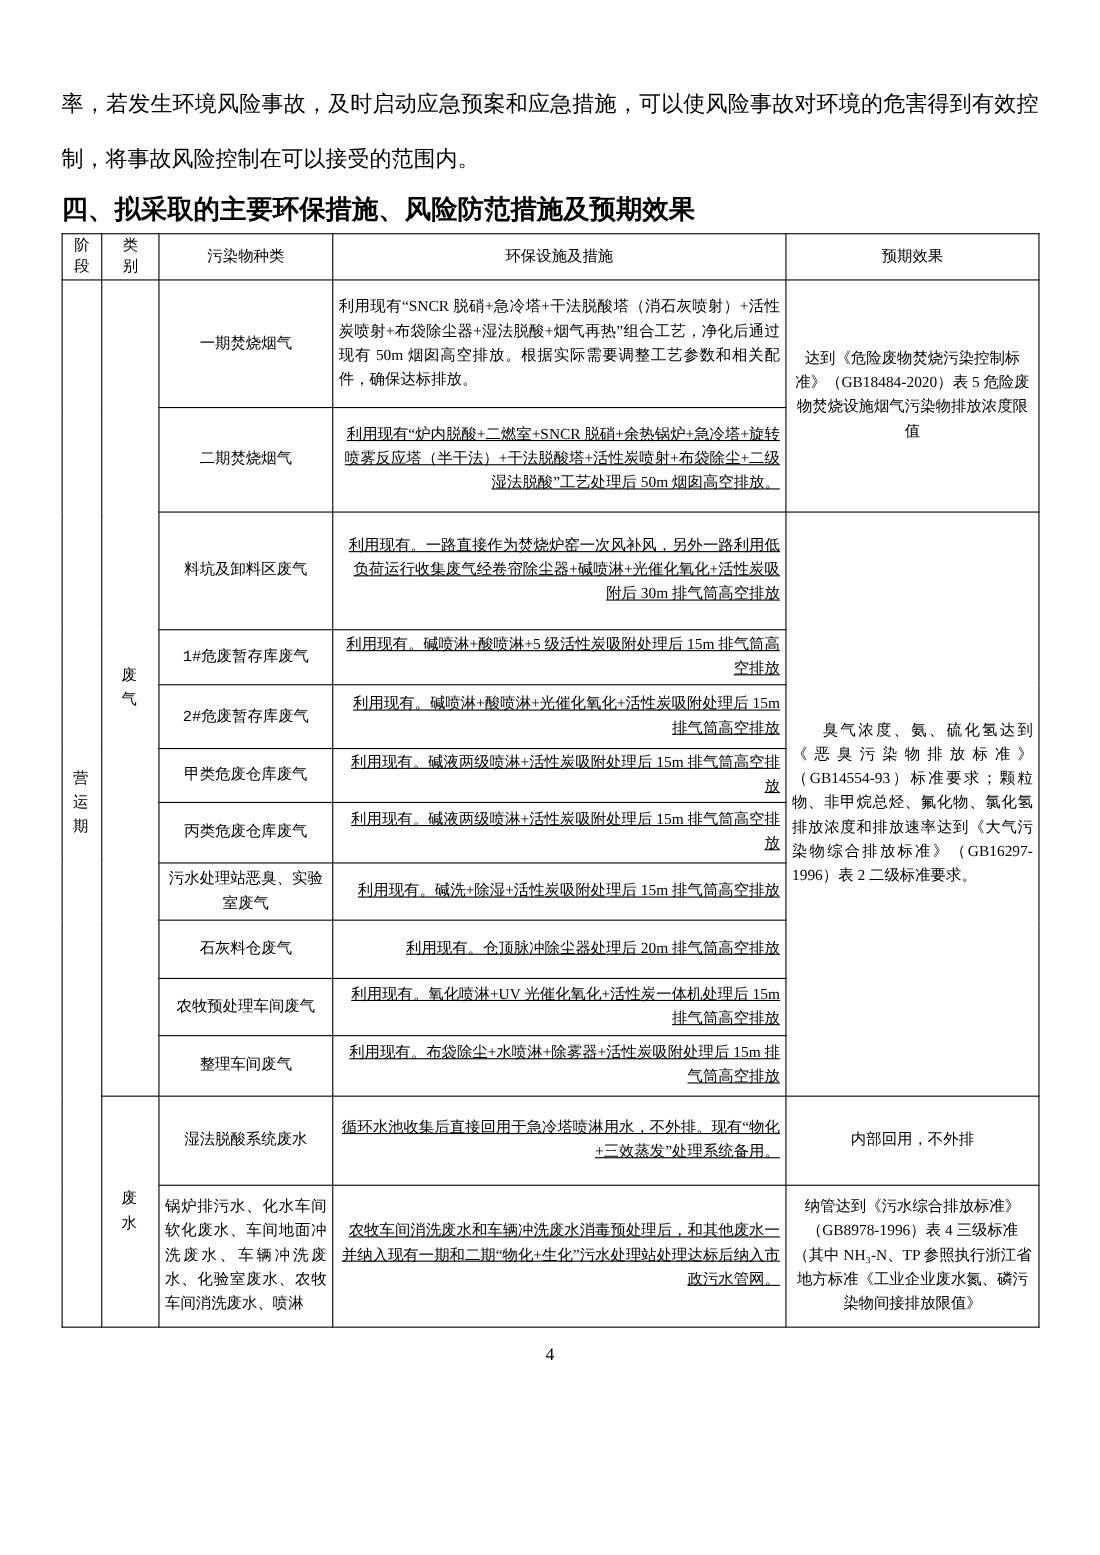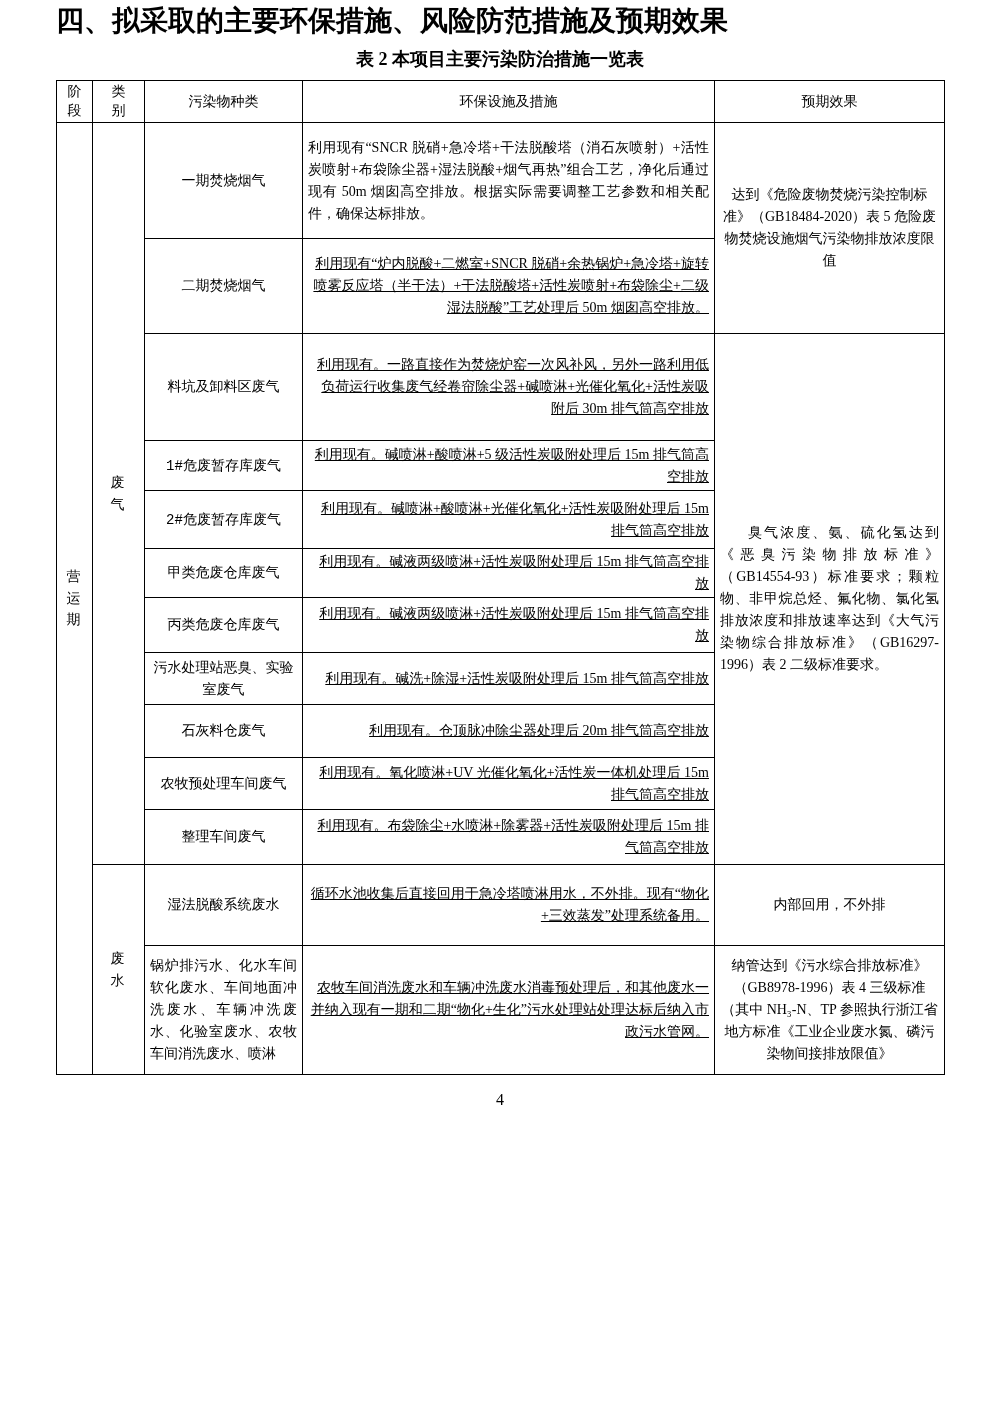--- a/index.html
+++ b/index.html
@@ -3,21 +3,21 @@
 <meta charset="utf-8">
 <style>
   html,body{margin:0;padding:0;background:#e9e9e9;}
   .page{
     width:1000px;height:1414px;box-sizing:border-box;
     margin:0 auto;background:#ffffff;color:#000;
     padding:0 56px;overflow:hidden;
     font-family:"Liberation Serif","DejaVu Serif",serif;
   }
   .p1{margin:70px 0 0;font-size:20px;line-height:50px;text-align:justify;}
-  .h1{margin:0;font-size:28px;line-height:42px;font-weight:bold;}
+  .h1{margin:0;font-size:24px;line-height:42px;font-weight:bold;}
   .p2{margin:0;font-size:20px;line-height:44px;text-indent:2em;}
   .tbl-title{margin:4px 0 8px;text-align:center;font-weight:bold;font-size:18px;line-height:26px;}
   table.main{
     border-collapse:collapse;table-layout:fixed;width:888px;margin:0 auto;
     font-size:14px;
   }
   table.main td,table.main th{
     border:1px solid #000;padding:2px 5px;vertical-align:middle;
     font-weight:normal;line-height:22px;box-sizing:border-box;
     overflow:hidden;
@@ -29,25 +29,25 @@
   .eff-just{text-align:justify;text-indent:2em;line-height:23px;}
   .vtext{width:1.15em;margin:0 auto;line-height:1.55;}
   .vhead{width:1.1em;margin:0 auto;line-height:1.3;text-align:center;}
   .pagenum{text-align:center;font-size:16px;margin-top:16px;}
 </style>
 </head>
 <body>
 
 <div class="page">
 
+  <p class="p1">率，若发生环境风险事故，及时启动应急预案和应急措施，可以使风险事故对环境的危害得到有效控制，将事故风险控制在可以接受的范围内。</p>
 
   <p class="h1">四、拟采取的主要环保措施、风险防范措施及预期效果</p>
 
 
-  <p class="tbl-title">表 2 本项目主要污染防治措施一览表</p>
 
   <table class="main">
     <colgroup>
       <col style="width:36px">
         <col style="width:52px">
         <col style="width:158px">
         <col style="width:412px">
         <col style="width:230px">
     </colgroup>
     <tbody>

